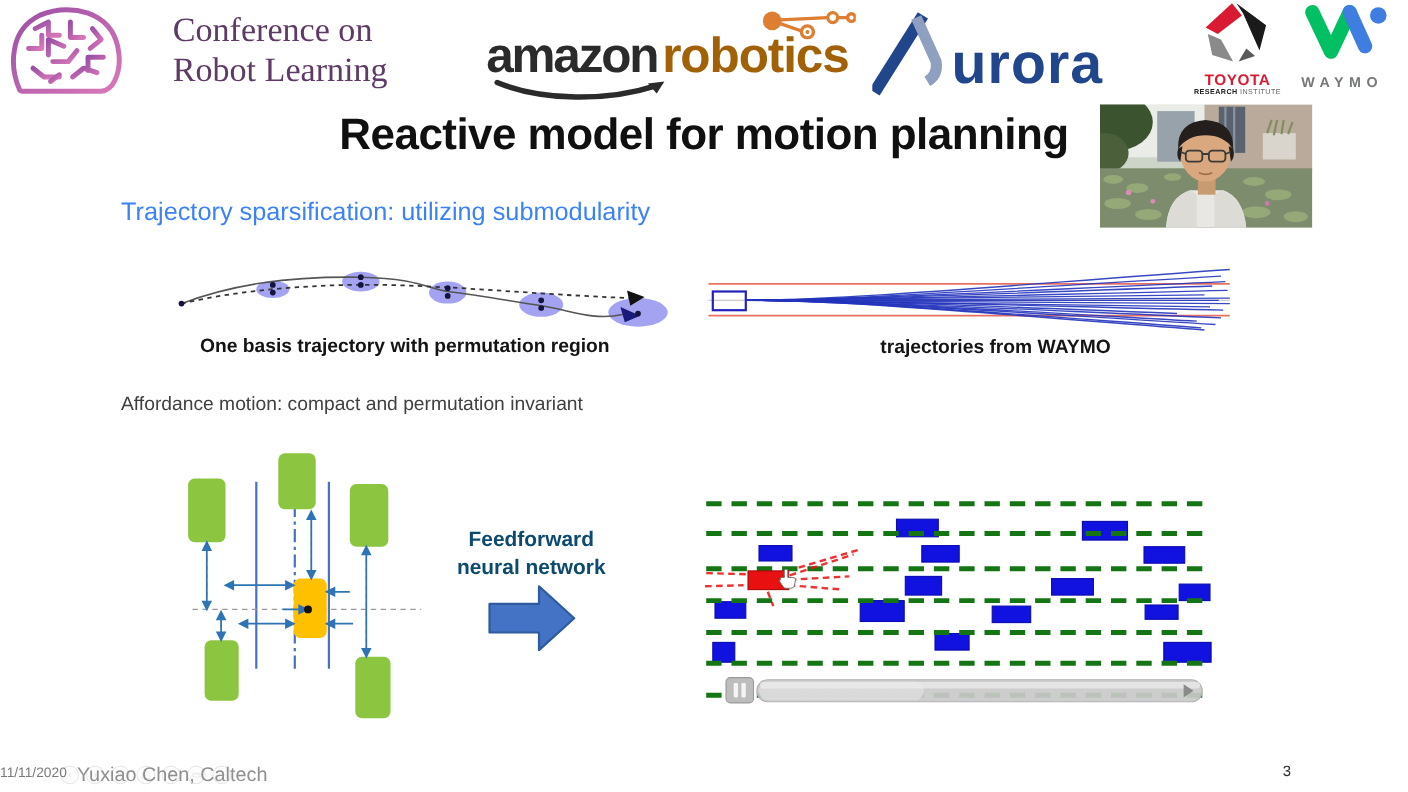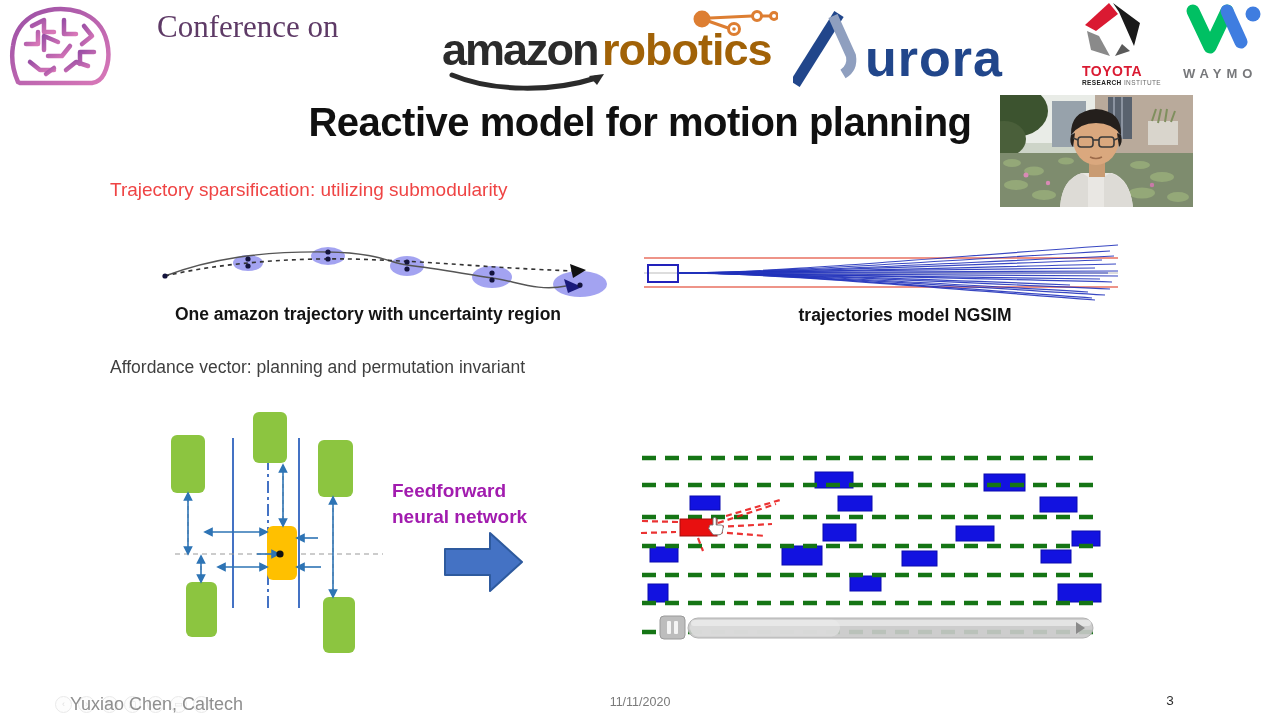--- a/index.html
+++ b/index.html
@@ -13,54 +13,54 @@
   .corl-name { position:absolute; left:157px; top:8px; font-family:"Liberation Serif", serif;
                color:#5E3A66; font-size:31px; line-height:37px; }
   .amazon { position:absolute; left:442px; top:16px; width:340px; height:72px; }
   .amazon .w1 { position:absolute; left:0; top:8px; font-size:45px; font-weight:bold; letter-spacing:-2px; color:#2B2B2B; }
   .amazon .w2 { position:absolute; left:160px; top:8px; font-size:45px; font-weight:600; letter-spacing:-1px; color:#a16207; }
   .amazon svg.smile { position:absolute; left:6px; top:56px; }
   .amazon svg.molecule { position:absolute; left:248px; top:-8px; }
   .aurora { position:absolute; left:793px; top:10px; width:250px; height:80px; }
   .aurora .word { position:absolute; left:72px; top:18px; font-size:52px; font-weight:bold;
                   letter-spacing:1px; color:#21468B; }
-  .tri { position:absolute; left:1082px; top:2px; width:86px; text-align:left; }
+  .tri { position:absolute; left:1082px; top:2px; width:86px; text-align:center; }
   .tri .t1 { font-size:14px; font-weight:bold; color:#DA1A32; letter-spacing:0.5px; margin-top:1px; }
   .tri .t2 { font-size:6.5px; color:#222; letter-spacing:0.4px; }
   .tri .t2 .lite { color:#6a6a6a; }
   .waymo { position:absolute; left:1183px; top:2px; width:92px; text-align:left; }
   .waymo .word { font-size:13px; font-weight:bold; color:#77787B; letter-spacing:5px; margin-top:6px; }
 
   
   .slide-title { position:absolute; left:0; top:100px; width:1280px; text-align:center;
                  font-size:40px; font-weight:bold; color:#101010; letter-spacing:-0.5px; z-index:1; }
   .webcam { position:absolute; left:1000px; top:95px; width:193px; height:112px; z-index:5; }
-  .sec1 { position:absolute; left:110px; top:179px; font-size:19px; color:#ef4444; }
+  .sec1 { position:absolute; left:110px; top:179px; font-size:23px; color:#3b82f6; }
   .sec2 { position:absolute; left:110px; top:357px; font-size:17.5px; color:#3F3F3F; }
   .traj-svg { position:absolute; left:140px; top:235px; }
   .cap-left { position:absolute; left:128px; top:304px; width:480px; text-align:center;
               font-size:17.5px; font-weight:bold; color:#141414; }
   .fan-svg { position:absolute; left:640px; top:232px; }
   .cap-right { position:absolute; left:665px; top:304px; width:480px; text-align:center;
                font-size:17.5px; font-weight:bold; color:#141414; line-height:23px; }
   .afford-svg { position:absolute; left:155px; top:400px; }
-  .ff-label { position:absolute; left:392px; top:478px; width:182px; text-align:left;
-              font-size:19px; font-weight:bold; color:#a21caf; line-height:26px; }
+  .ff-label { position:absolute; left:392px; top:478px; width:182px; text-align:center;
+              font-size:19px; font-weight:bold; color:#0c4a6e; line-height:26px; }
   .ff-arrow { position:absolute; left:443px; top:530px; }
   .sim-box { position:absolute; left:640px; top:440px; width:465px; height:205px; }
   .sim-box svg { position:absolute; left:0; top:0; }
   .sim-controls { position:absolute; left:655px; top:611px; z-index:3; }
 
   
   .ghost-bar { position:absolute; left:55px; top:696px; display:flex; gap:6px; opacity:0.55; z-index:0; }
   .ghost-bar .gb { width:17px; height:17px; border:1px solid #d7d7d7; border-radius:50%;
                    background:#fcfcfc; color:#c6c6c6; font-size:9px; line-height:15px;
                    text-align:center; }
   .foot-author { position:absolute; left:70px; top:694px; font-size:18px; color:#8f8f8f; z-index:1; }
-  .foot-date { position:absolute; left:0; top:695px; width:1280px; text-align:center;
+  .foot-date { position:absolute; left:0; top:695px; width:1280px; text-align:left;
                font-size:12.5px; color:#7a7a7a; }
   .foot-page { position:absolute; left:1130px; top:693px; width:80px; text-align:center;
                font-size:13.5px; color:#2f2f2f; }
 </style>
 </head>
 <body>
 
 <div class="stage">
 
   <div class="hdr">
@@ -82,20 +82,21 @@
         <path d="M88 48 h-14 v12"></path>
         <path d="M64 42 l-8 10 h-14"></path>
         <path d="M24 58 l10 8 h14"></path>
         <path d="M60 66 l10 -8 12 4"></path>
         <path d="M40 70 l8 -6"></path>
       </g>
     </svg>
 
     <div class="corl-name">
       <div>Conference on</div>
+      <div>Robot Learning</div>
     </div>
 
     <div class="amazon">
       <span class="w1">amazon</span>
       <span class="w2">robotics</span>
       <svg class="smile" width="160" height="22" viewBox="0 0 160 22">
         <path d="M4 3 C 45 20 105 20 148 6" fill="none" stroke="#2B2B2B" stroke-width="5" stroke-linecap="round"></path>
         <polygon points="156,2 141,4 149,13" fill="#2B2B2B"></polygon>
       </svg>
       <svg class="molecule" width="88" height="28" viewBox="0 0 88 28">
@@ -206,21 +207,21 @@
       <circle cx="108" cy="24" r="2.6" fill="#14143c"></circle>
       <circle cx="108" cy="31" r="2.6" fill="#14143c"></circle>
       <circle cx="188" cy="17" r="2.6" fill="#14143c"></circle>
       <circle cx="188" cy="24" r="2.6" fill="#14143c"></circle>
       <circle cx="267" cy="27" r="2.6" fill="#14143c"></circle>
       <circle cx="267" cy="34" r="2.6" fill="#14143c"></circle>
       <circle cx="352" cy="38" r="2.6" fill="#14143c"></circle>
       <circle cx="352" cy="45" r="2.6" fill="#14143c"></circle>
       <circle cx="440" cy="50" r="2.6" fill="#14143c"></circle>
     </svg>
-  <div class="cap-left">One amazon trajectory with uncertainty region</div>
+  <div class="cap-left">One basis trajectory with permutation region</div>
 
   <svg class="fan-svg" width="480" height="78" viewBox="0 0 480 78">
     <line x1="4" y1="26" x2="478" y2="26" stroke="#E87060" stroke-width="1.6"></line>
     <line x1="4" y1="55" x2="478" y2="55" stroke="#E87060" stroke-width="1.6"></line>
     <line x1="4" y1="41" x2="478" y2="41" stroke="#bbb" stroke-width="1"></line>
     <rect x="8" y="33" width="30" height="17" fill="none" stroke="#2222BB" stroke-width="2"></rect>
   <path d="M38 41 C 130 41 280 27 478 13" fill="none" stroke="#2233BB" stroke-width="1.2" opacity="0.9"></path>
       <path d="M38 41 C 130 41 280 30 470 19" fill="none" stroke="#2233BB" stroke-width="1.2" opacity="0.9"></path>
       <path d="M38 41 C 130 41 280 32.5 474 24" fill="none" stroke="#2233BB" stroke-width="1.2" opacity="0.9"></path>
       <path d="M38 41 C 130 41 280 34.5 462 28" fill="none" stroke="#2233BB" stroke-width="1.2" opacity="0.9"></path>
@@ -232,24 +233,24 @@
       <path d="M38 41 C 130 41 280 44 460 47" fill="none" stroke="#2233BB" stroke-width="1.2" opacity="0.9"></path>
       <path d="M38 41 C 130 41 280 45.5 472 50" fill="none" stroke="#2233BB" stroke-width="1.2" opacity="0.9"></path>
       <path d="M38 41 C 130 41 280 47 430 53" fill="none" stroke="#2233BB" stroke-width="1.2" opacity="0.9"></path>
       <path d="M38 41 C 130 41 280 49 470 57" fill="none" stroke="#2233BB" stroke-width="1.2" opacity="0.9"></path>
       <path d="M38 41 C 130 41 280 50.5 448 60" fill="none" stroke="#2233BB" stroke-width="1.2" opacity="0.9"></path>
       <path d="M38 41 C 130 41 280 52 465 63" fill="none" stroke="#2233BB" stroke-width="1.2" opacity="0.9"></path>
       <path d="M38 41 C 130 41 280 53.5 452 66" fill="none" stroke="#2233BB" stroke-width="1.2" opacity="0.9"></path>
       <path d="M38 41 C 130 41 280 54.5 455 68" fill="none" stroke="#2233BB" stroke-width="1.2" opacity="0.9"></path>
     </svg>
   <div class="cap-right">
-    <div>trajectories model NGSIM</div>
+    <div>trajectories from WAYMO</div>
   </div>
 
-  <div class="sec2">Affordance vector: planning and permutation invariant</div>
+  <div class="sec2">Affordance motion: compact and permutation invariant</div>
 
   <svg class="afford-svg" width="240" height="260" viewBox="0 0 240 260">
     <g stroke="#4472C4" stroke-width="2">
       <line x1="78" y1="38" x2="78" y2="208"></line>
       <line x1="144" y1="38" x2="144" y2="208"></line>
       <line x1="113" y1="35" x2="113" y2="212" stroke-dasharray="12 4 3 4"></line>
     </g>
     <line x1="20" y1="154" x2="228" y2="154" stroke="#9a9a9a" stroke-width="1.2" stroke-dasharray="5 4"></line>
     <g stroke="#8a8a8a" stroke-width="1" stroke-dasharray="4 4">
       <line x1="33" y1="90" x2="33" y2="150"></line>

